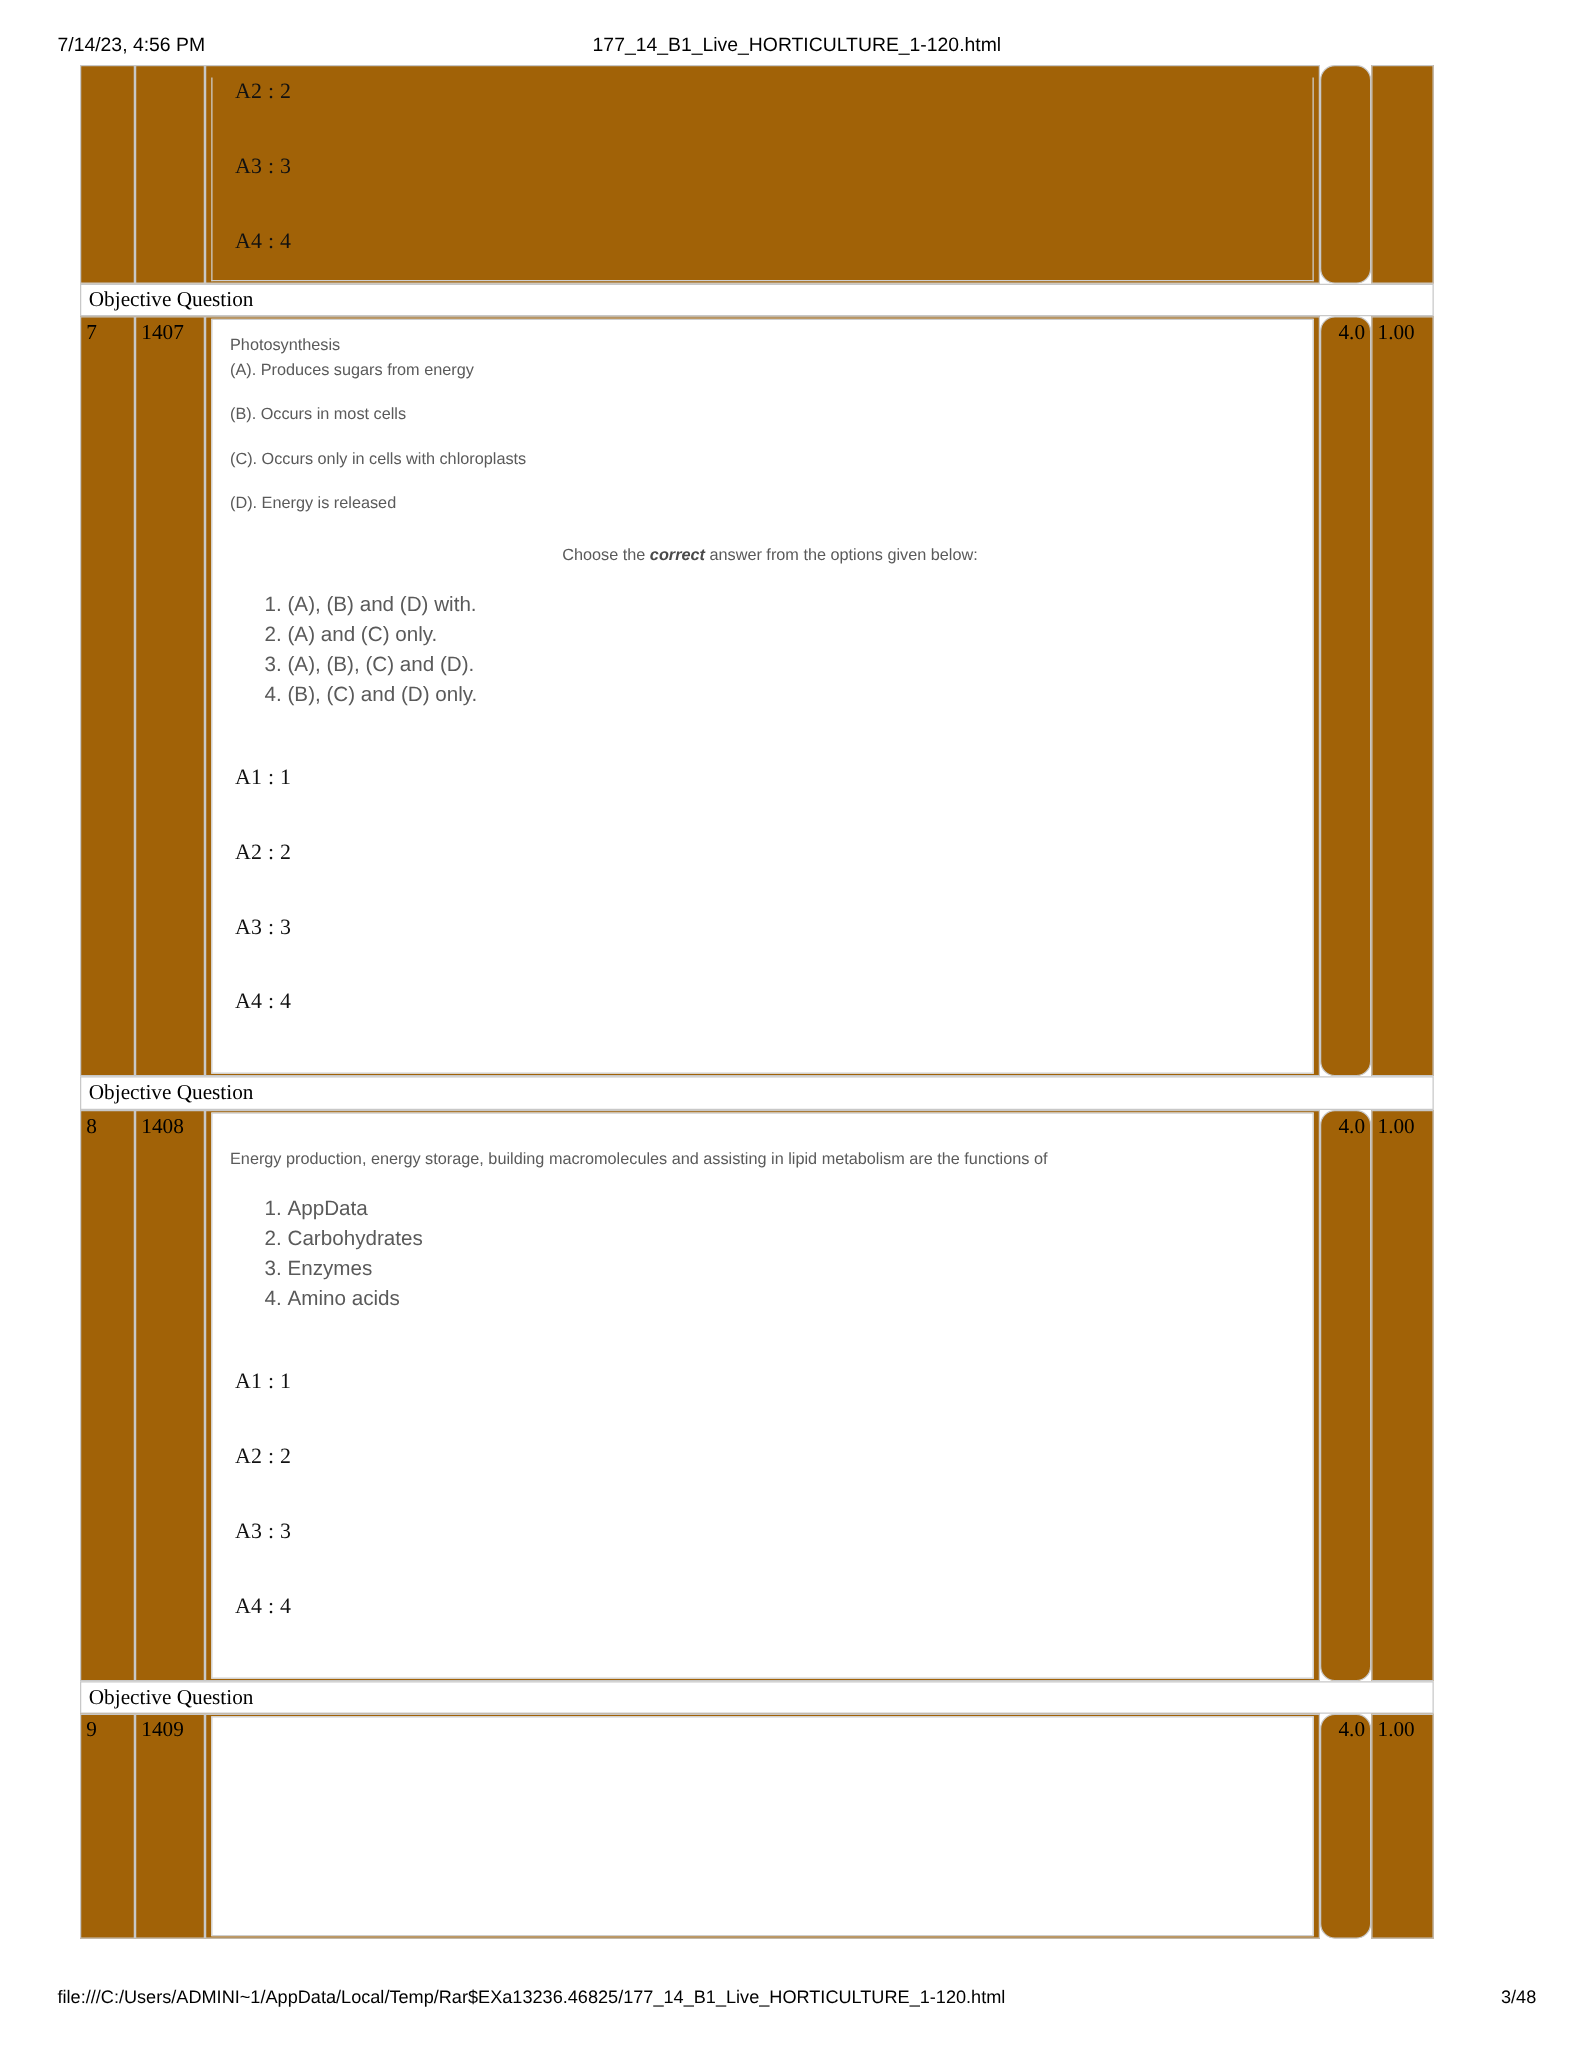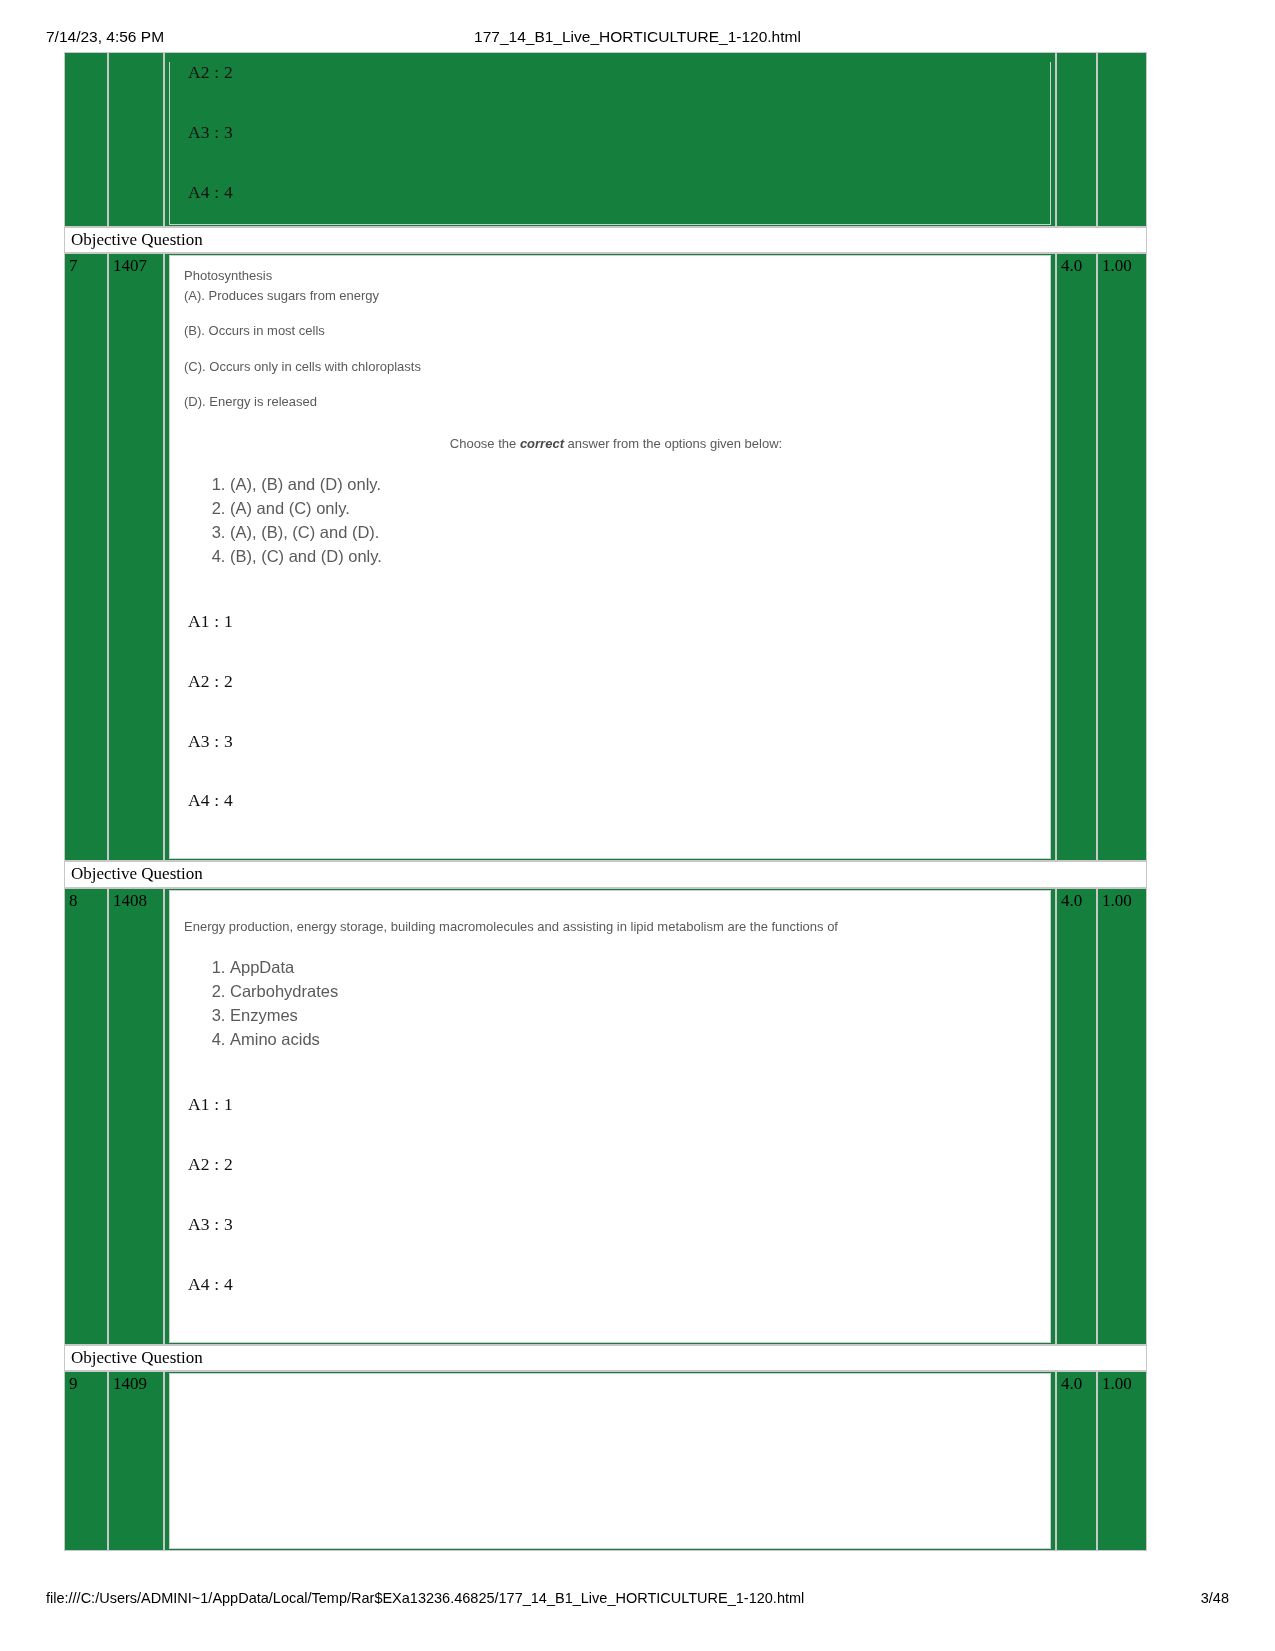--- a/index.html
+++ b/index.html
@@ -82,27 +82,27 @@
   }
 
   
   td.cell {
     border: 1px solid #c8c8c8;
     vertical-align: top;
     padding: 1px 4px;
     font-family: "Liberation Serif", serif;
     font-size: 17px;
     line-height: 1.25;
-    background: #15803d;
+    background: #a16207;
   }
 
   td.col-sn    { width: 34px; }
   td.col-qid   { width: 46px; }
   td.col-body  { width: auto; }
-  td.col-mark  { width: 31px; text-align: left; }
+  td.col-mark  { width: 31px; text-align: right; border-radius: 12px; }
   td.col-neg   { width: 40px; text-align: left; }
 
   
   tr.band td {
     border: 1px solid #c8c8c8;
     border-left: 1px solid #c8c8c8;
     padding: 2px 6px 3px 6px;
     font-family: "Liberation Serif", serif;
     font-size: 17px;
     line-height: 1.15;
@@ -203,21 +203,21 @@
         <div class="qbox">
           <div class="qtext">
             <div class="stem-line">Photosynthesis</div>
             <div class="stem-line">(A). Produces sugars from energy</div>
             <div class="opt-line">(B). Occurs in most cells</div>
             <div class="opt-line">(C). Occurs only in cells with chloroplasts</div>
             <div class="opt-line">(D). Energy is released</div>
             <div class="choose"><span>Choose the </span><b class="em">correct</b><span> answer from the options given below:</span></div>
           </div>
           <ol class="choices">
-            <li>(A), (B) and (D) only.</li>
+            <li>(A), (B) and (D) with.</li>
             <li>(A) and (C) only.</li>
             <li>(A), (B), (C) and (D).</li>
             <li>(B), (C) and (D) only.</li>
           </ol>
           <div class="ansblock">
             <div class="ans">A1 : 1</div>
             <div class="ans">A2 : 2</div>
             <div class="ans">A3 : 3</div>
             <div class="ans">A4 : 4</div>
           </div>

